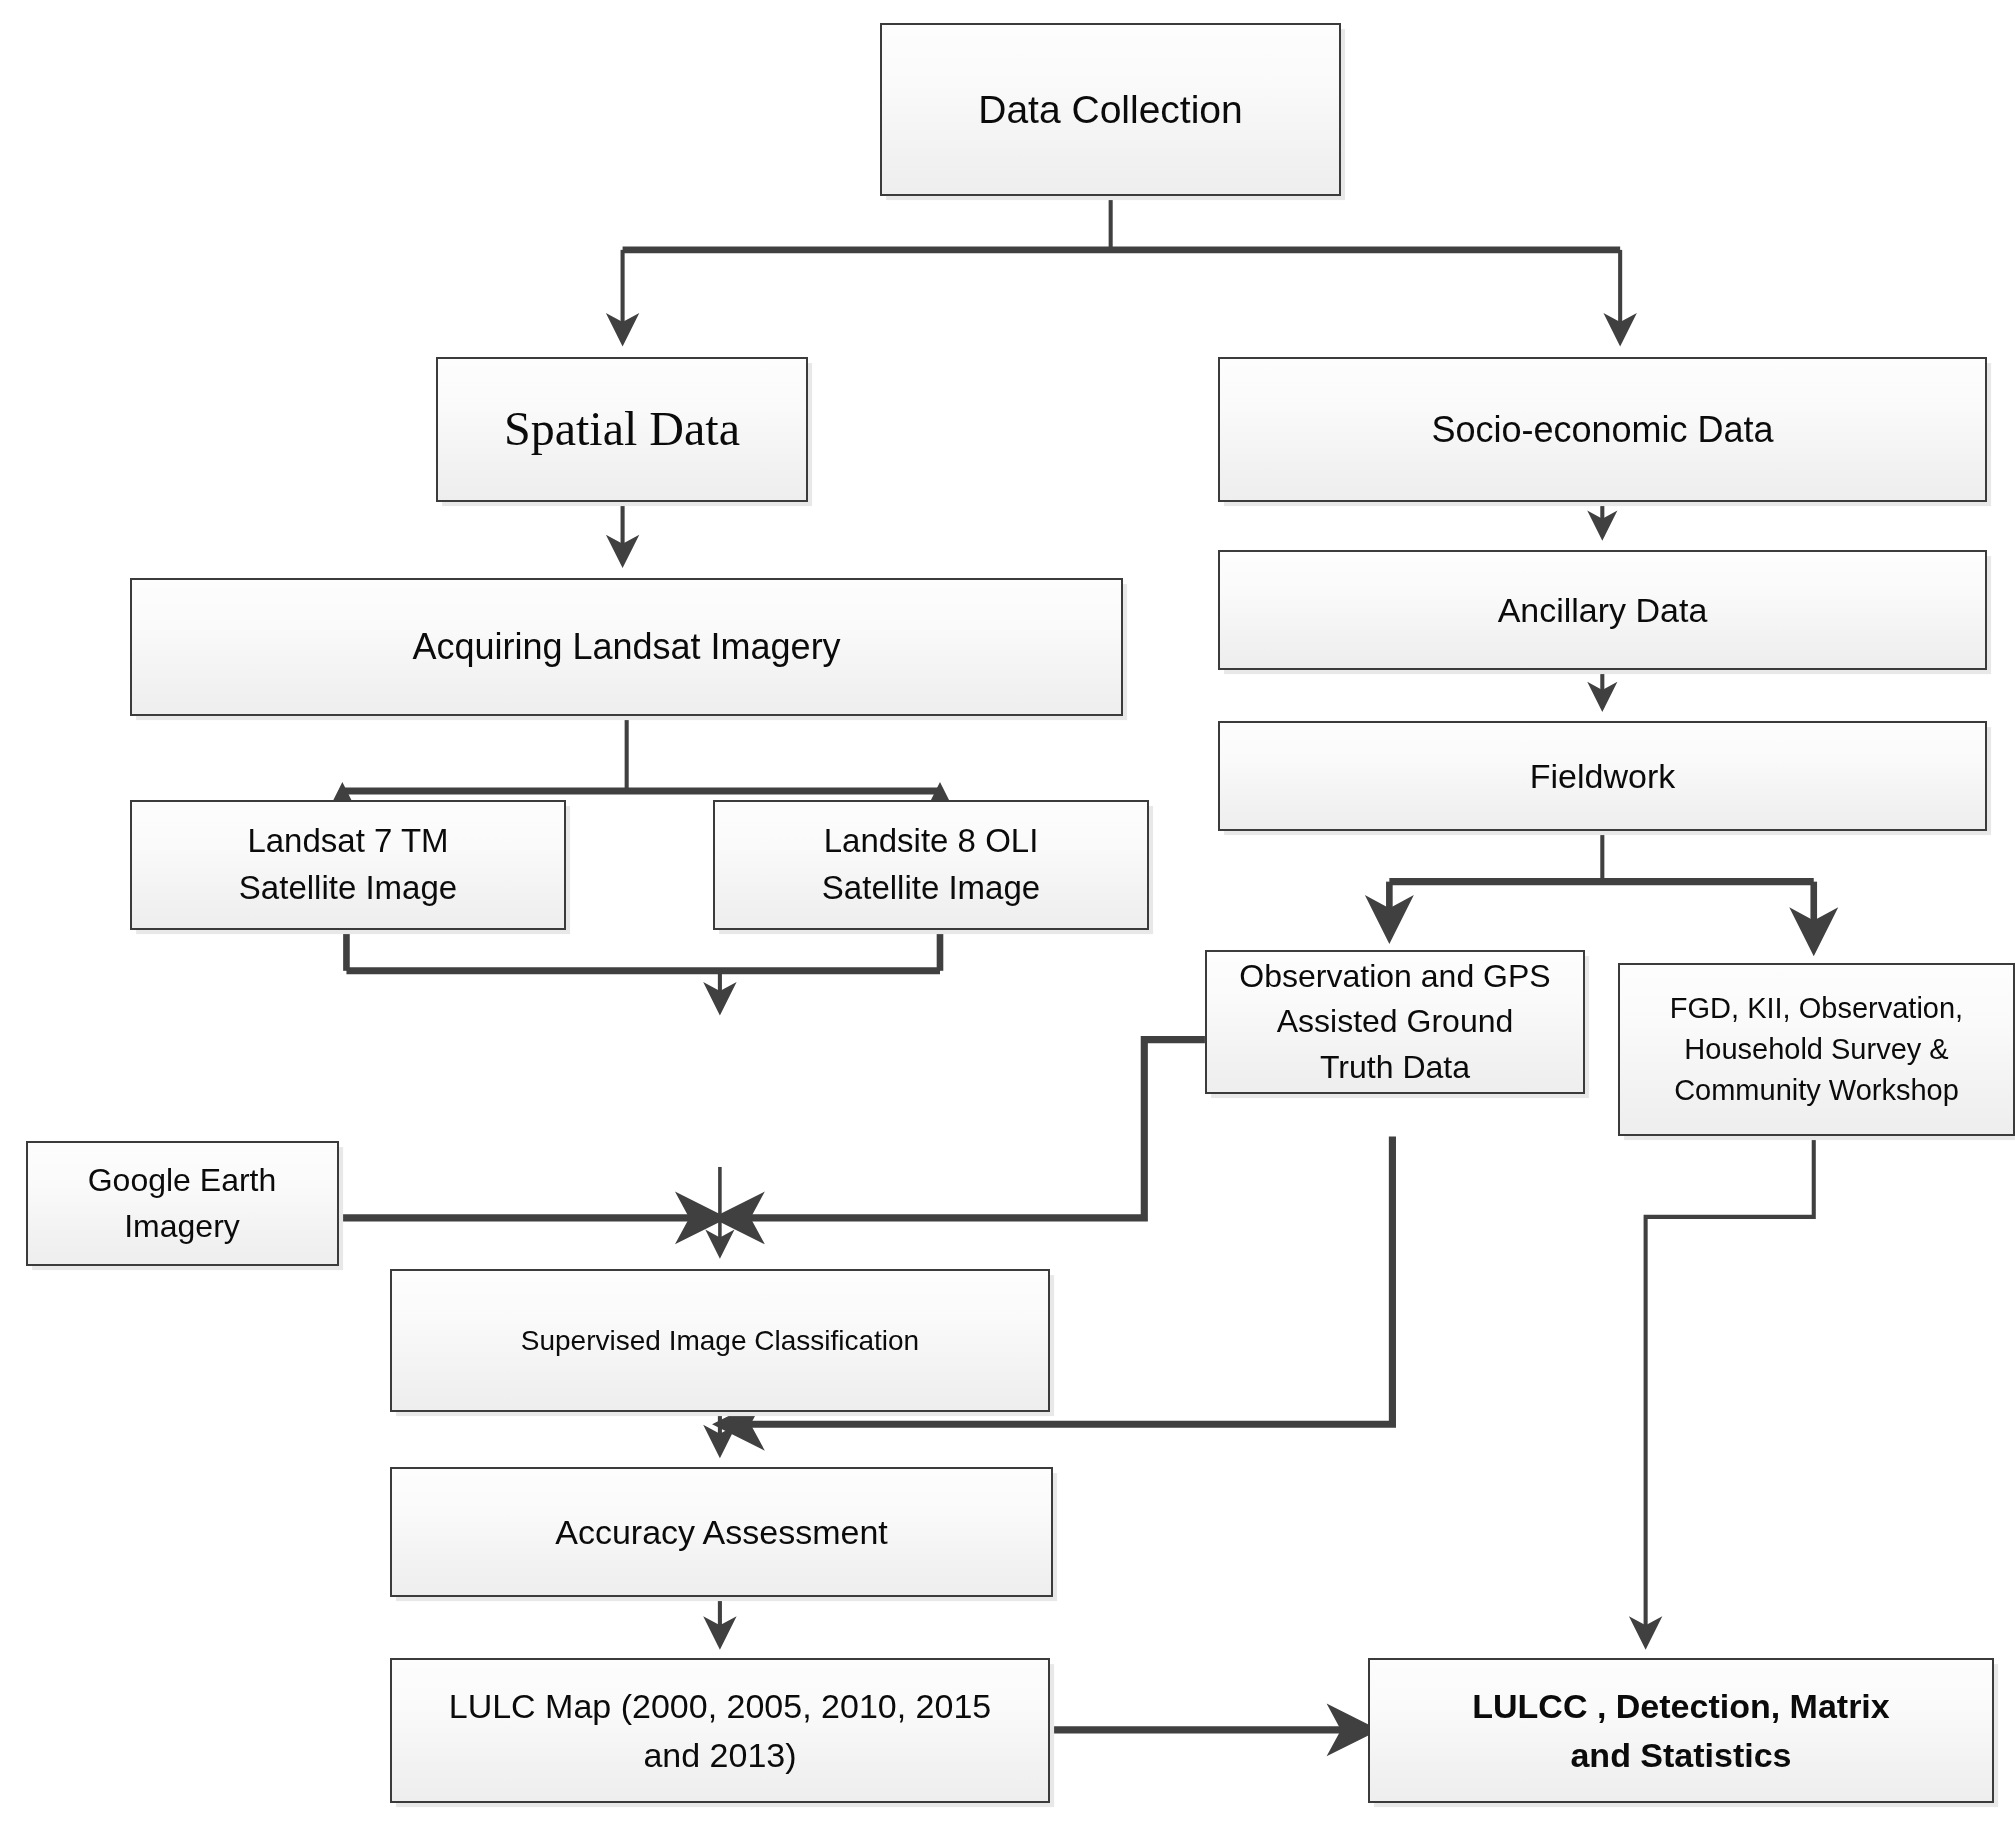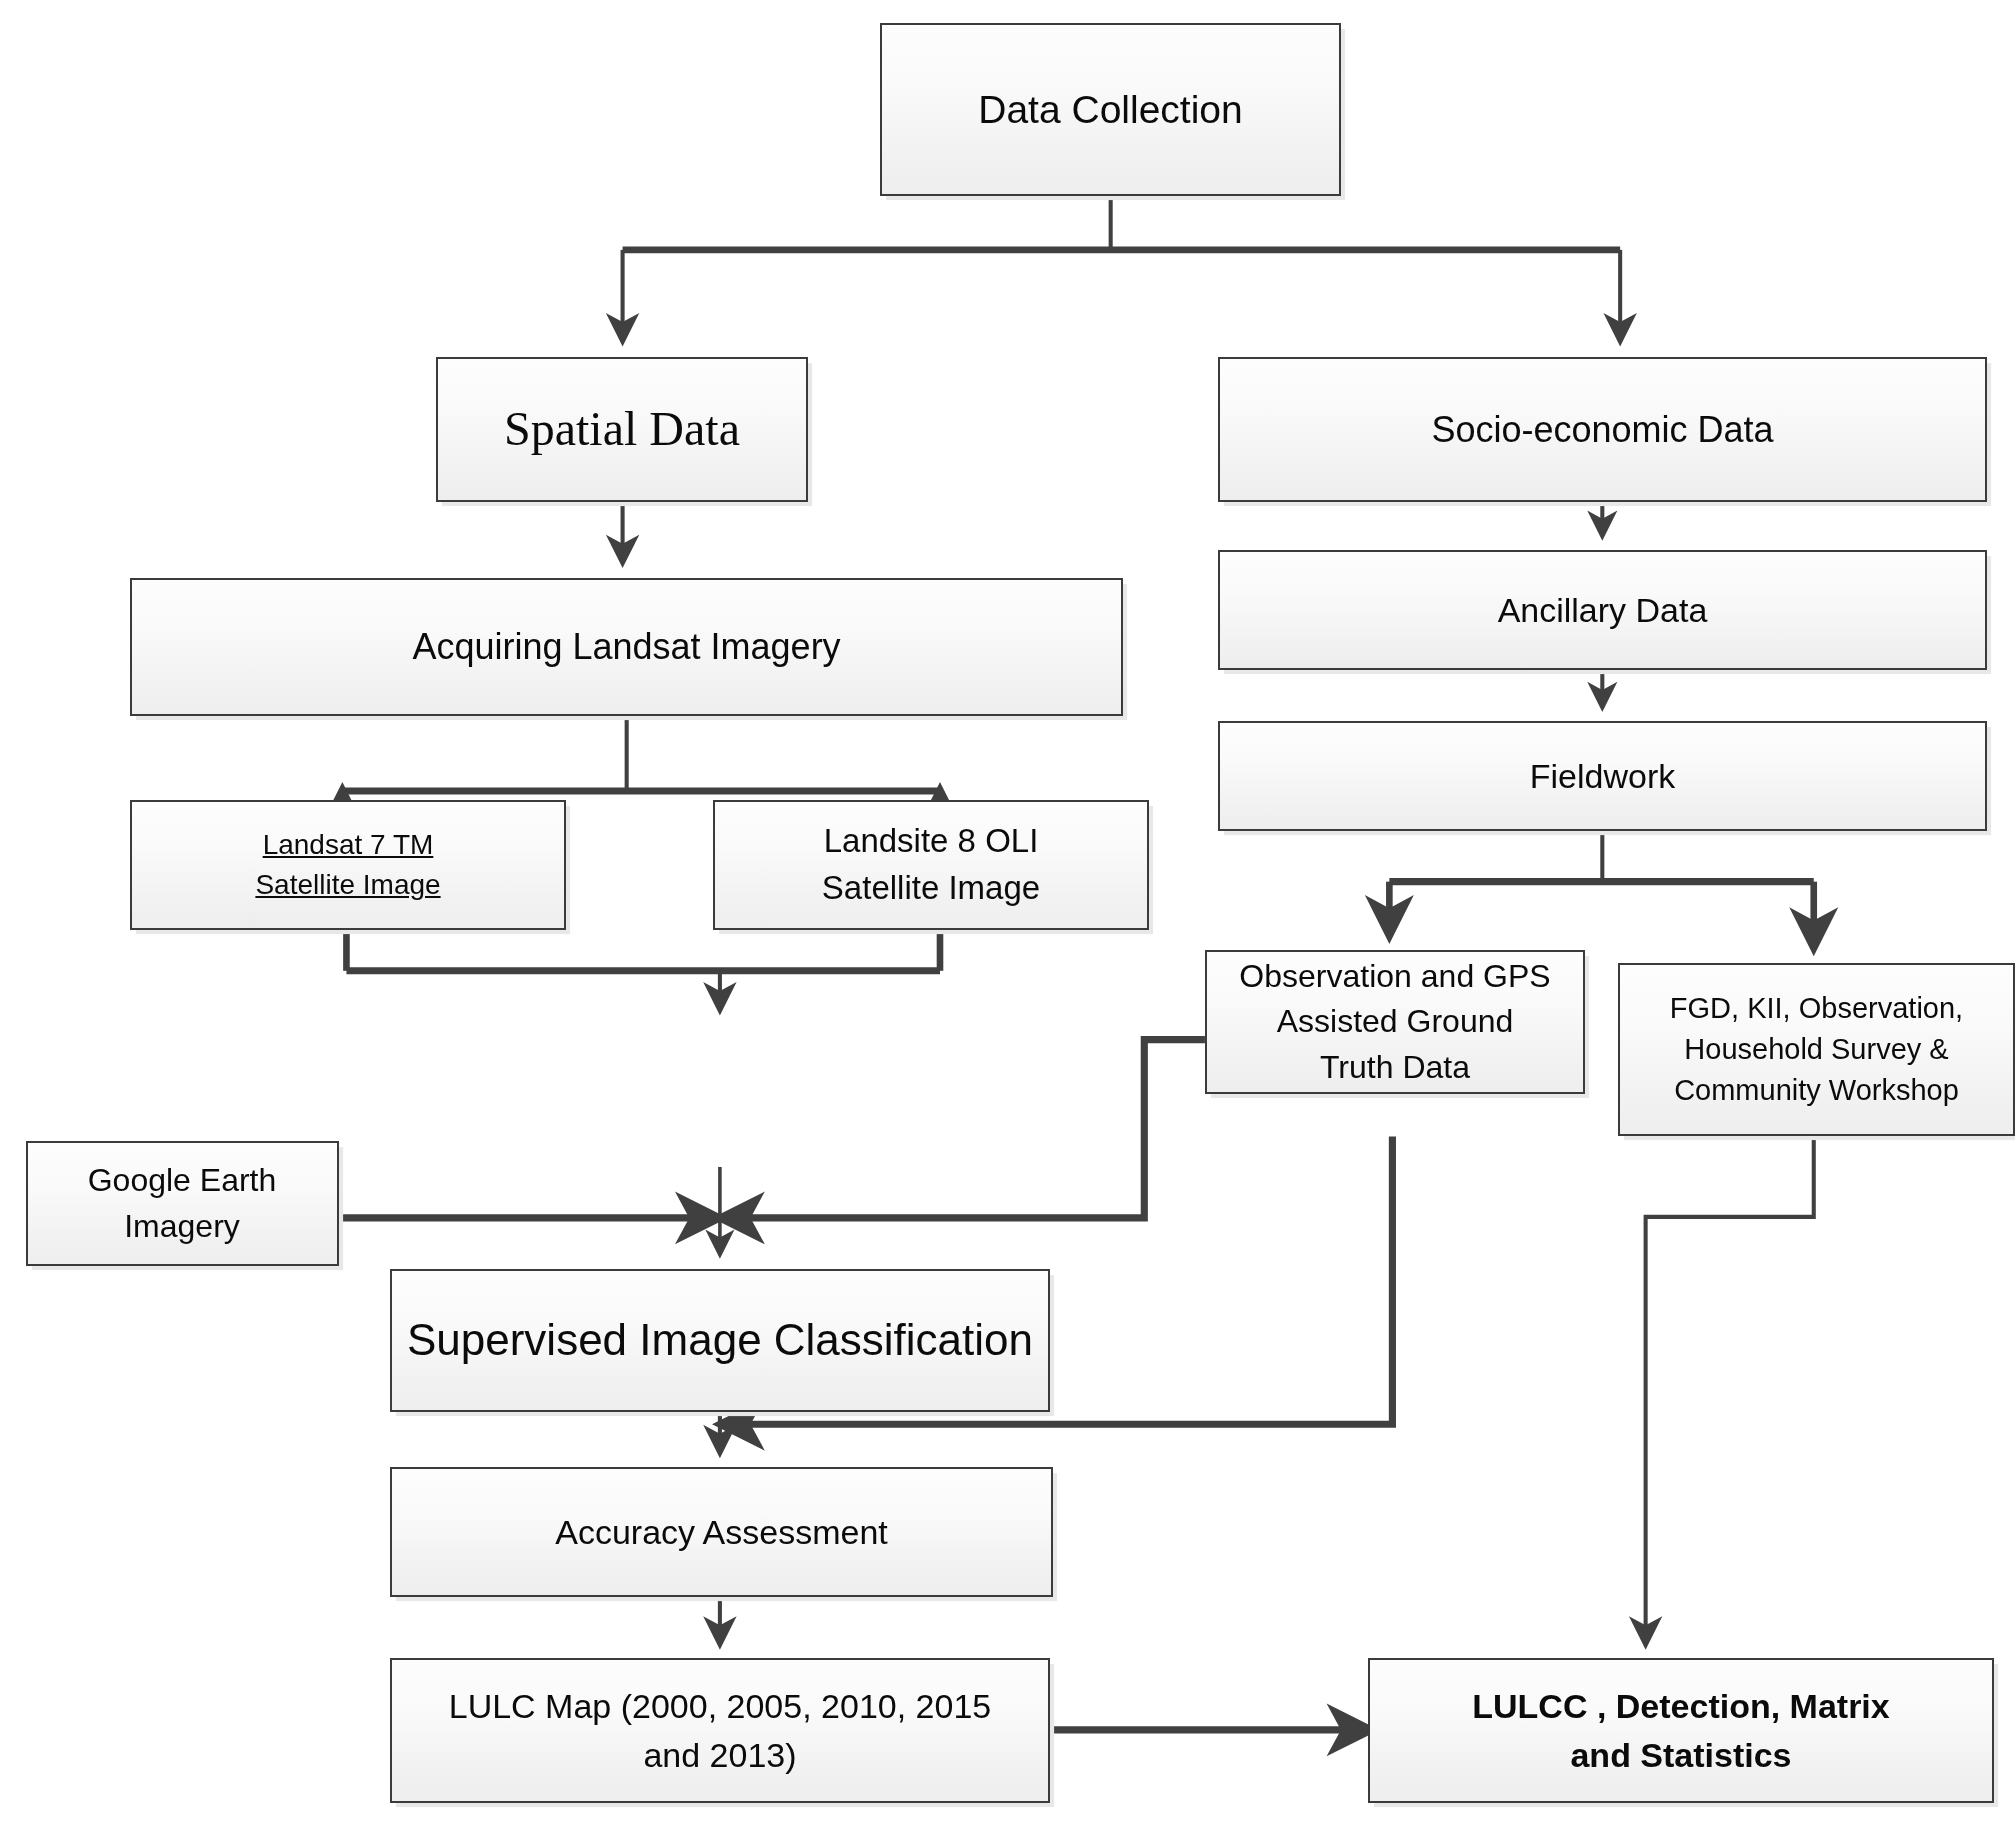--- a/index.html
+++ b/index.html
@@ -112,21 +112,21 @@
 
   <div class="node f-sans" style="left:1218px;top:550px;width:769px;height:120px;">
     <span class="lbl" style="font-size:34px;">Ancillary Data</span>
   </div>
 
   <div class="node f-sans" style="left:1218px;top:721px;width:769px;height:110px;">
     <span class="lbl" style="font-size:34px;">Fieldwork</span>
   </div>
 
   <div class="node f-sans" style="left:130px;top:800px;width:436px;height:130px;">
-    <span class="lbl" style="font-size:28px;text-decoration:underline;">Landsat 7 TM
+    <span class="lbl" style="font-size:33px;">Landsat 7 TM
 Satellite Image</span>
   </div>
 
   <div class="node f-sans" style="left:713px;top:800px;width:436px;height:130px;">
     <span class="lbl" style="font-size:33px;">Landsite 8 OLI
 Satellite Image</span>
   </div>
 
   <div class="node f-sans" style="left:1205px;top:950px;width:380px;height:144px;z-index:7;">
     <span class="lbl" style="font-size:32px;">Observation and GPS
@@ -140,21 +140,21 @@
 Community Workshop</span>
   </div>
 
 
   <div class="node f-sans" style="left:25.5px;top:1141px;width:313px;height:125px;z-index:7;">
     <span class="lbl" style="font-size:32px;">Google Earth
 Imagery</span>
   </div>
 
   <div class="node f-sans" style="left:390px;top:1269px;width:660px;height:143px;">
-    <span class="lbl" style="font-size:44px;">Supervised Image Classification</span>
+    <span class="lbl" style="font-size:28px;">Supervised Image Classification</span>
   </div>
 
   <div class="node f-sans" style="left:390px;top:1467px;width:663px;height:130px;">
     <span class="lbl" style="font-size:34px;">Accuracy Assessment</span>
   </div>
 
   <div class="node f-sans" style="left:390px;top:1658px;width:660px;height:145px;">
     <span class="lbl" style="font-size:34px;">LULC Map (2000, 2005, 2010, 2015
 and 2013)</span>
   </div>

